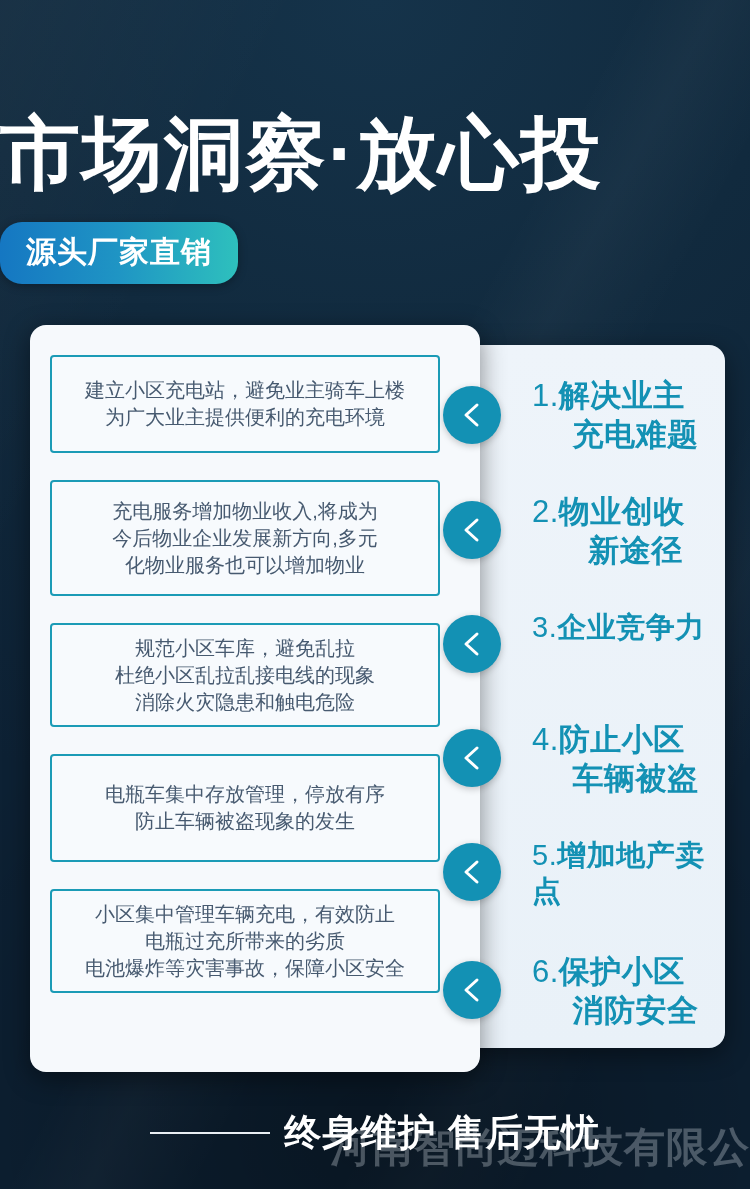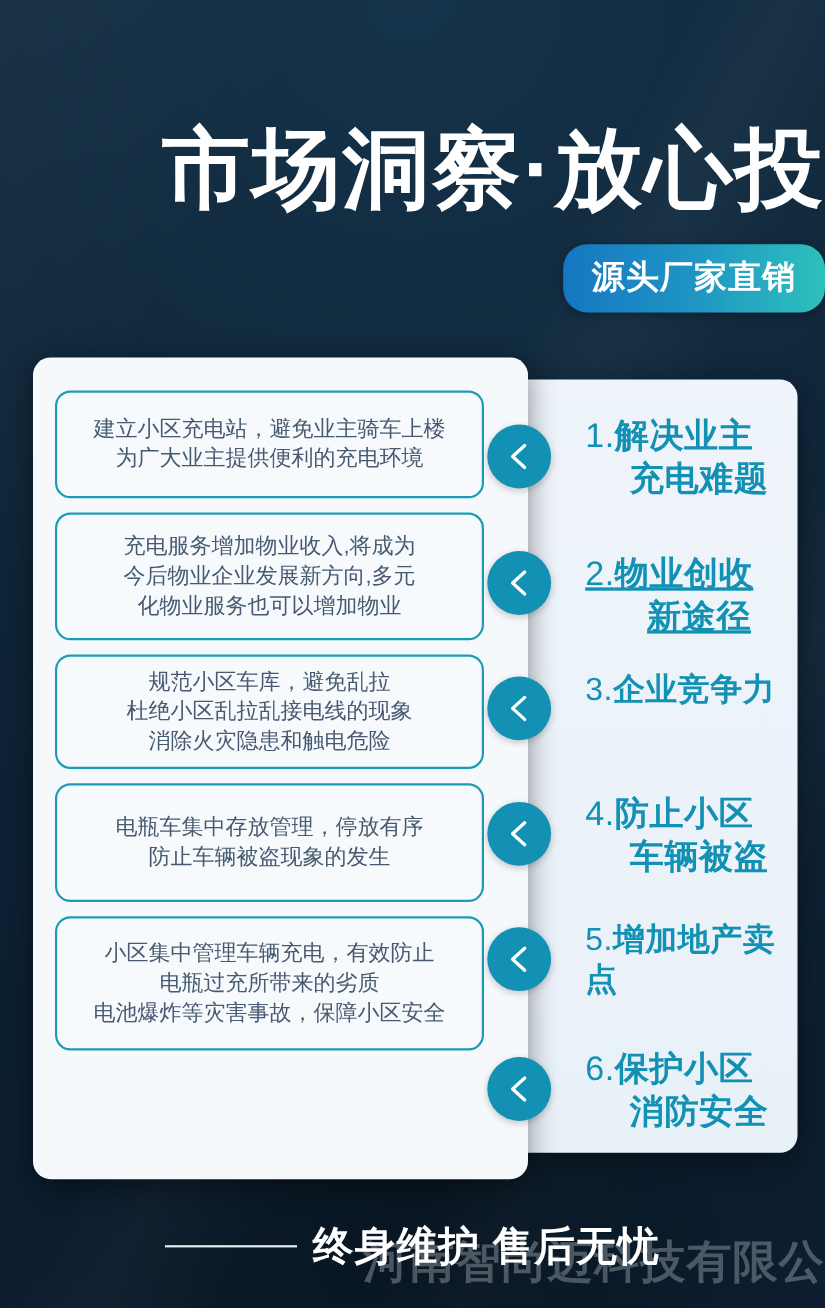--- a/index.html
+++ b/index.html
@@ -25,21 +25,21 @@
       radial-gradient(120% 70% at 50% 0%, #15334a 0%, #112a3e 45%, #0d2134 100%);
   }
   .bg-vignette {
     position:absolute; inset:0;
     background:radial-gradient(100% 60% at 50% 95%, rgba(0,0,0,0.35) 0%, rgba(0,0,0,0) 70%);
   }
 
   
   .header {
     position:absolute; top:0; left:0; right:0;
-    text-align:right;
+    text-align:left;
     z-index:5;
   }
   .page-title {
     margin-top:112px;
     font-size:80px;
     font-weight:bold;
     letter-spacing:2px;
     color:#ffffff;
     line-height:1.05;
     white-space:nowrap;
@@ -79,34 +79,34 @@
 
   
   .cards {
     position:absolute;
     left:50px; top:355px;
     width:390px;
     z-index:4;
   }
   .card {
     border:2px solid #1b9bb6;
-    border-radius:14px;
+    border-radius:4px;
     background:#f7fafd;
-    margin-bottom:13px;
+    margin-bottom:27px;
     display:flex;
     align-items:center;
     justify-content:center;
     padding:8px 20px;
   }
   .card-h1 { height:98px; }
   .card-h2 { height:116px; }
   .card-h3 { height:104px; }
   .card-h4 { height:100px; }
   .card-h5 { height:108px; }
-  .card-h6 { height:122px; }
+  .card-h6 { height:104px; }
   .card-text {
     font-size:20px;
     line-height:1.35;
     color:#475a70;
     text-align:center;
     white-space:pre-line;
   }
 
   
   .markers {
@@ -148,21 +148,21 @@
     font-size:31px;
     font-weight:bold;
     line-height:1.25;
     letter-spacing:0.5px;
   }
   .list-item .num { font-weight:normal; }
   .li-line { display:block;margin-left:32px; }
   .li-l1 { text-align:left; }
   .li-l2 { text-align:center; padding-left:14px; }
   .i1 { top:32px; }
-  .i2 { top:158px;text-decoration:underline; }
+  .i2 { top:148px; }
   .i3 { top:264px; font-size:29px; }
   .i4 { top:376px; }
   .i5 { top:492px; font-size:29px; }
   .i6 { top:608px; }
 
   
   .watermark {
     position:absolute;
     left:330px; top:1120px;
     width:420px;

